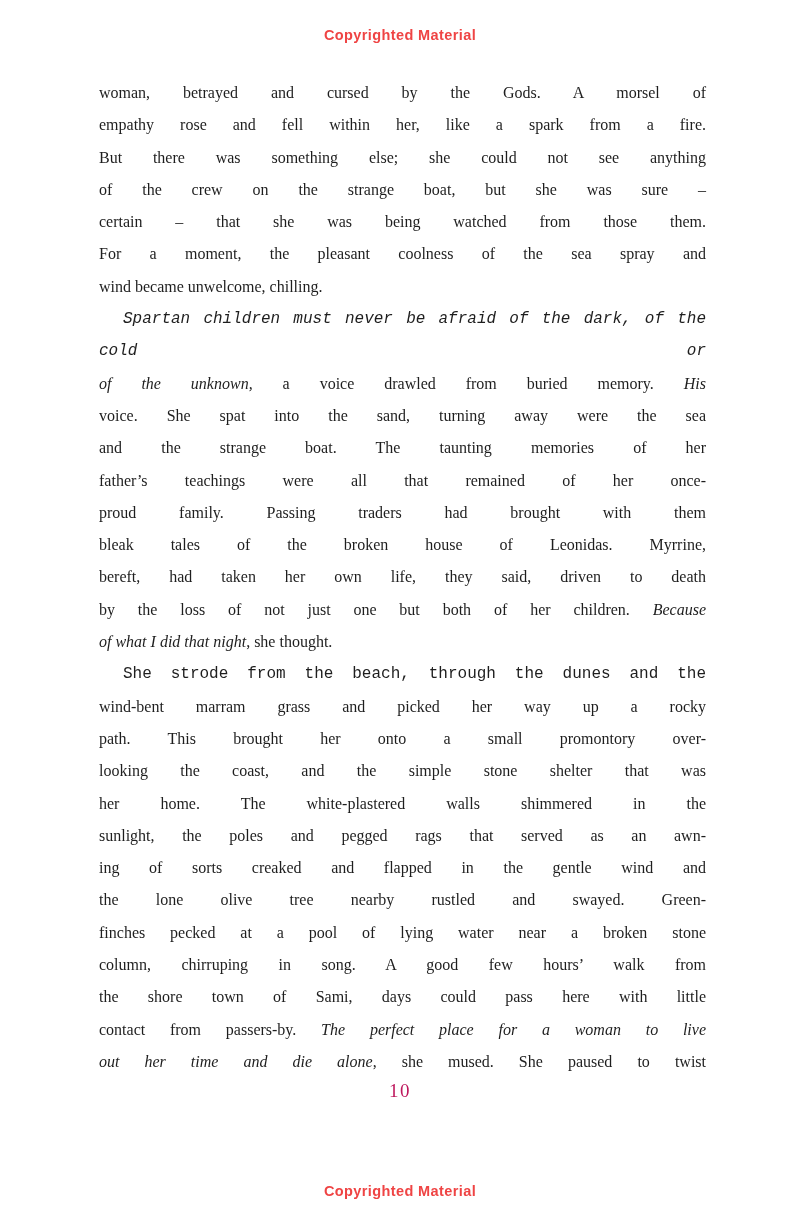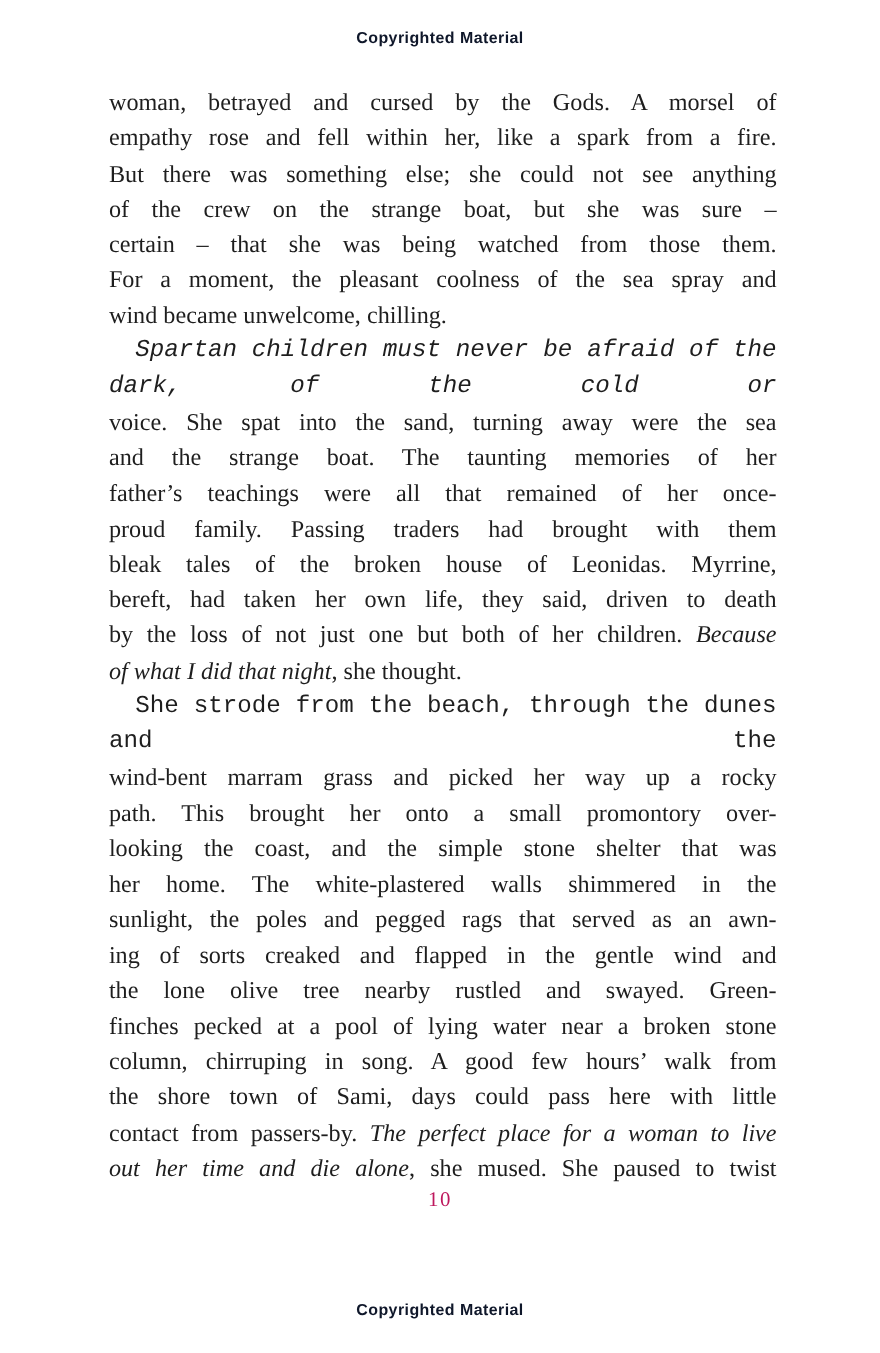--- a/index.html
+++ b/index.html
@@ -13,31 +13,31 @@
     color: #1e1e1e;
   }
   .copyright {
     position: absolute;
     left: 0;
     width: 100%;
     text-align: center;
     font-family: "Liberation Sans", "DejaVu Sans", sans-serif;
     font-weight: bold;
     font-size: 14.5px;
-    color: #0f172a;
+    color: #ef4444;
     letter-spacing: 0.4px;
   }
   .copyright-top { top: 27px; }
   .copyright-bottom { top: 1183px; }
   .text-block {
     position: absolute;
     left: 99px;
     top: 77px;
     width: 607px;
-    font-size: 22px;
+    font-size: 16px;
     line-height: 32.3px;
   }
   .line { text-align: left; white-space: normal; }
   .line.justify { text-align: justify; text-align-last: justify; }
   .line.indent { text-indent: 24px; font-family: Liberation Mono, monospace; }
   .italic { font-style: italic; }
   .page-number {
     position: absolute;
     top: 1080px;
     left: 0;
@@ -56,20 +56,21 @@
 
   <div class="text-block">
       <div class="line justify"><span>woman, betrayed and cursed by the Gods. A morsel of</span></div>
       <div class="line justify"><span>empathy rose and fell within her, like a spark from a fire.</span></div>
       <div class="line justify"><span>But there was something else; she could not see anything</span></div>
       <div class="line justify"><span>of the crew on the strange boat, but she was sure –</span></div>
       <div class="line justify"><span>certain – that she was being watched from those them.</span></div>
       <div class="line justify"><span>For a moment, the pleasant coolness of the sea spray and</span></div>
       <div class="line"><span>wind became unwelcome, chilling.</span></div>
       <div class="line justify indent"><span class="italic">Spartan children must never be afraid of the dark, of the cold or</span></div>
+      <div class="line justify"><span class="italic">of the unknown,</span><span> a voice drawled from buried memory. </span><span class="italic">His</span></div>
       <div class="line justify"><span>voice. She spat into the sand, turning away were the sea</span></div>
       <div class="line justify"><span>and the strange boat. The taunting memories of her</span></div>
       <div class="line justify"><span>father’s teachings were all that remained of her once-</span></div>
       <div class="line justify"><span>proud family. Passing traders had brought with them</span></div>
       <div class="line justify"><span>bleak tales of the broken house of Leonidas. Myrrine,</span></div>
       <div class="line justify"><span>bereft, had taken her own life, they said, driven to death</span></div>
       <div class="line justify"><span>by the loss of not just one but both of her children. </span><span class="italic">Because</span></div>
       <div class="line"><span class="italic">of what I did that night</span><span>, she thought.</span></div>
       <div class="line justify indent"><span>She strode from the beach, through the dunes and the</span></div>
       <div class="line justify"><span>wind-bent marram grass and picked her way up a rocky</span></div>

